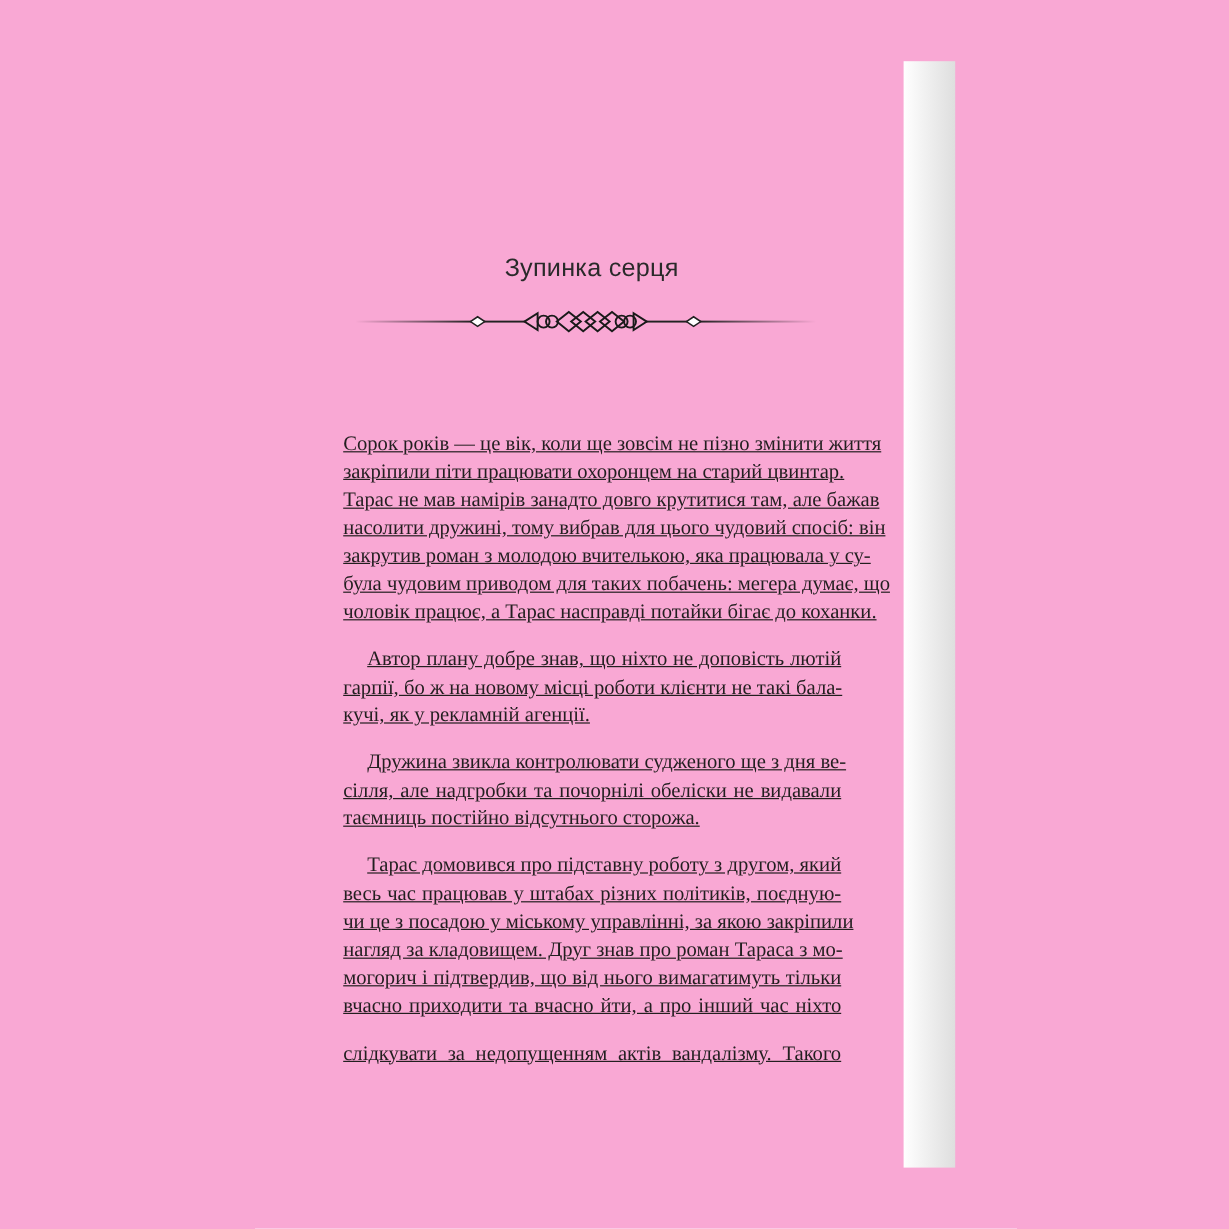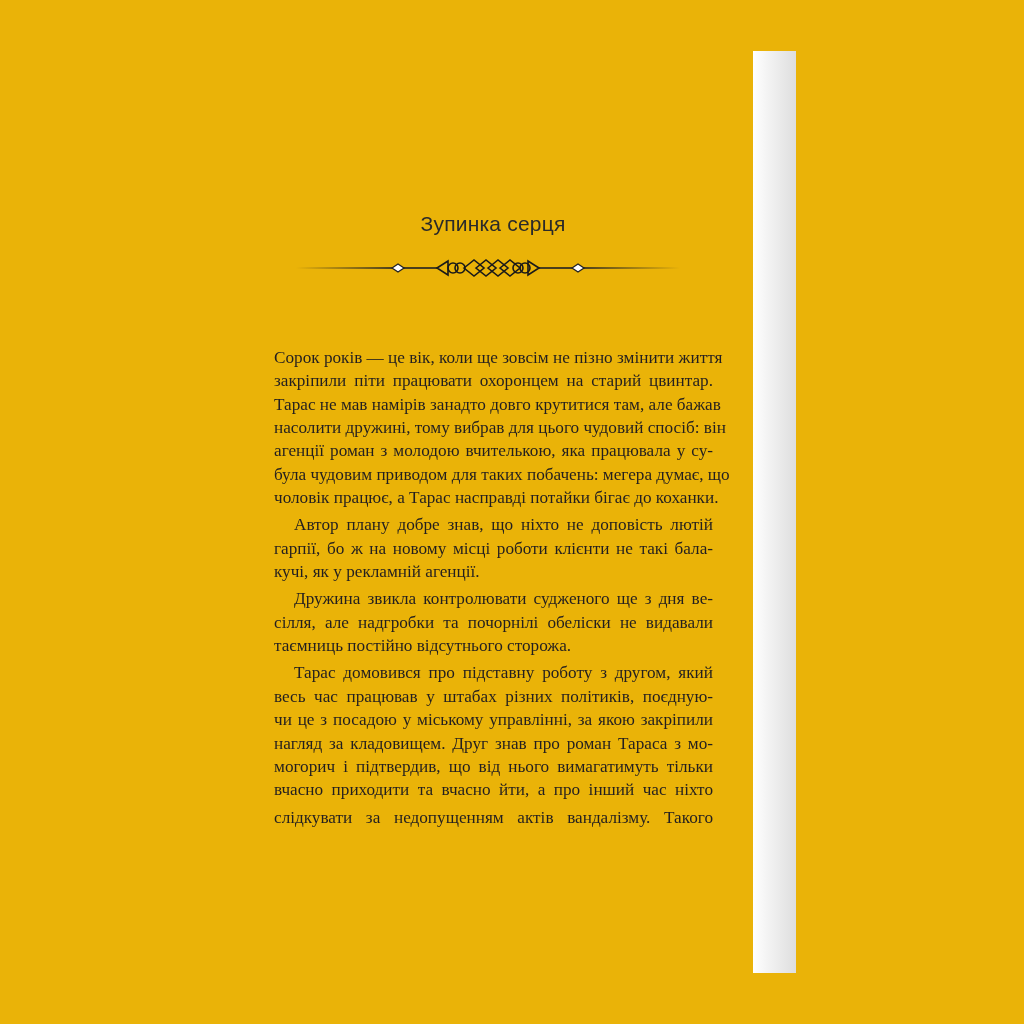--- a/index.html
+++ b/index.html
@@ -12,21 +12,21 @@
       height: 1024px;
       position: relative;
       overflow: hidden;
     }
     .page {
       position: absolute;
       left: 0;
       top: 0;
       width: 1024px;
       height: 1024px;
-      background: #eab308;
+      background: #f9a8d4;
     }
     .page-edge {
       position: absolute;
       left: 753px;
       top: 51px;
       width: 43px;
       height: 922px;
       background: linear-gradient(to right, #ffffff 0%, #f3f3f3 35%, #e6e6e6 75%, #dedede 100%);
     }
     .chapter-title {
@@ -53,23 +53,24 @@
       top: 342px;
       width: 447px;
       font-family: "Liberation Serif", "DejaVu Serif", serif;
       font-size: 17.2px;
       line-height: 23.35px;
       color: #231f20;
       text-align: justify;
       hyphens: manual;
     }
     .body-text p {
-      margin: 4px;
+      margin: 16px;
       text-indent: 20px;
       text-align-last: left;
+      text-decoration: underline;
     }
     .body-text p.first {
       text-indent: 0;
     }
     .line {
       display: block;
       text-align: justify;
       text-align-last: justify;
       white-space: nowrap;
     }
@@ -123,21 +124,21 @@
       <polygon points="243,16 232,9 232,23"></polygon>
     </g>
   </svg>
 
   <div class="body-text">
     <p class="first">
       <span class="line">Сорок років — це вік, коли ще зовсім не пізно змінити життя</span>
       <span class="line">закріпили піти працювати охоронцем на старий цвинтар.</span>
       <span class="line">Тарас не мав намірів занадто довго крутитися там, але бажав</span>
       <span class="line">насолити дружині, тому вибрав для цього чудовий спосіб: він</span>
-      <span class="line">агенції роман з молодою вчителькою, яка працювала у су-</span>
+      <span class="line">закрутив роман з молодою вчителькою, яка працювала у су-</span>
       <span class="line">була чудовим приводом для таких побачень: мегера думає, що</span>
       <span class="line last">чоловік працює, а Тарас насправді потайки бігає до коханки.</span>
     </p>
     <p style="text-indent:0">
       <span class="line indent">Автор плану добре знав, що ніхто не доповість лютій</span>
       <span class="line">гарпії, бо ж на новому місці роботи клієнти не такі бала-</span>
       <span class="line last">кучі, як у рекламній агенції.</span>
     </p>
     <p style="text-indent:0">
       <span class="line indent">Дружина звикла контролювати судженого ще з дня ве-</span>

